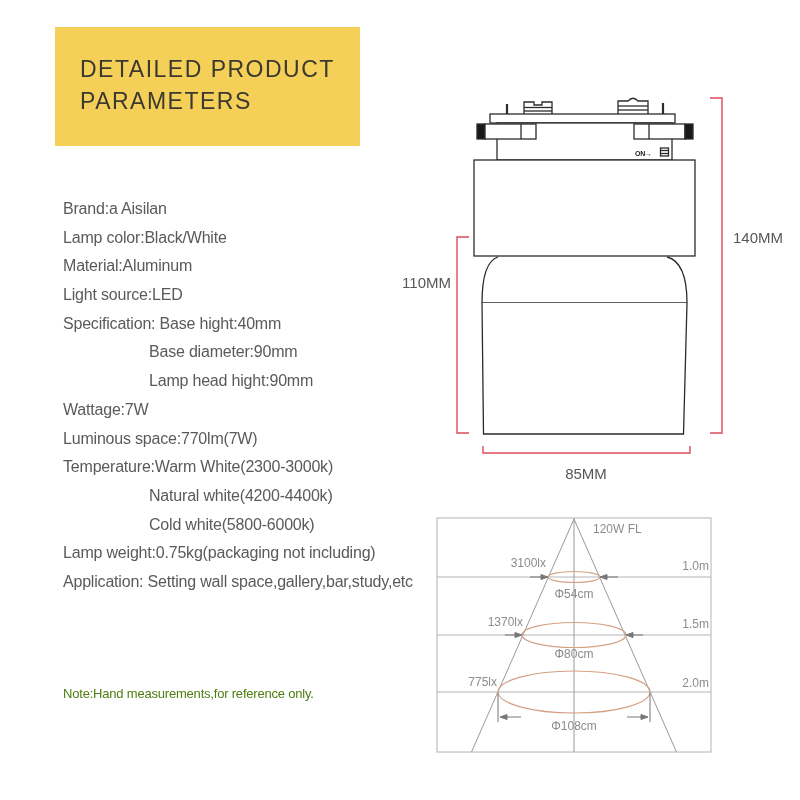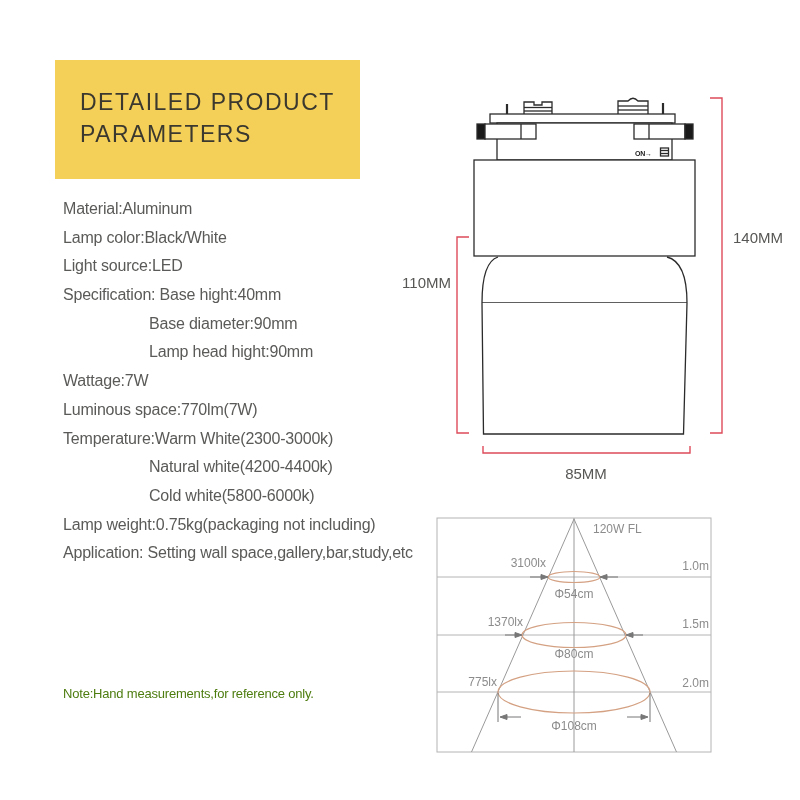--- a/index.html
+++ b/index.html
@@ -1,21 +1,21 @@
 <!DOCTYPE html>
 <html><head>
 <meta charset="utf-8">
 <style>
   html,body{margin:0;padding:0;background:#ffffff;}
   .page{
     position:relative;width:800px;height:800px;background:#ffffff;
     font-family:"Liberation Sans",sans-serif;overflow:hidden;
   }
   .title-box{
-    position:absolute;left:55px;top:60px;width:305px;height:119px;
+    position:absolute;left:55px;top:27px;width:305px;height:119px;
     background:#F5D058;box-sizing:border-box;padding:26px 20px 0 25px;
   }
   .title-box h1{
     margin:0;font-size:23px;line-height:32px;font-weight:400;
     letter-spacing:1.5px;color:#3a382f;
     font-family:"Liberation Sans",sans-serif;
   }
   .specs{
     position:absolute;left:63px;top:195px;width:370px;
     font-size:16px;color:#5a5a58;
@@ -39,22 +39,23 @@
 </head>
 <body>
 
 <div class="page">
 
   <div class="title-box">
     <h1>DETAILED PRODUCT PARAMETERS</h1>
   </div>
 
   <div class="specs">
+    <div class="spec-line">Brand:a Aisilan</div>
+    <div class="spec-line">Lamp color:Black/White</div>
     <div class="spec-line">Material:Aluminum</div>
-    <div class="spec-line">Lamp color:Black/White</div>
     <div class="spec-line">Light source:LED</div>
     <div class="spec-line">Specification: Base hight:40mm</div>
     <div class="spec-line indent">Base diameter:90mm</div>
     <div class="spec-line indent">Lamp head hight:90mm</div>
     <div class="spec-line">Wattage:7W</div>
     <div class="spec-line">Luminous space:770lm(7W)</div>
     <div class="spec-line">Temperature:Warm White(2300-3000k)</div>
     <div class="spec-line indent">Natural white(4200-4400k)</div>
     <div class="spec-line indent">Cold white(5800-6000k)</div>
     <div class="spec-line">Lamp weight:0.75kg(packaging not including)</div>

